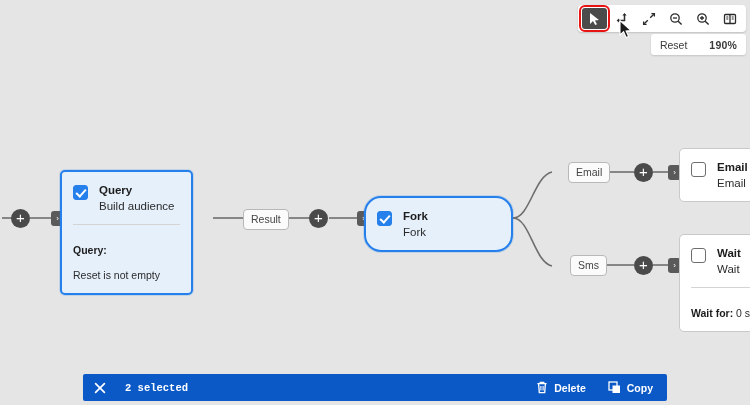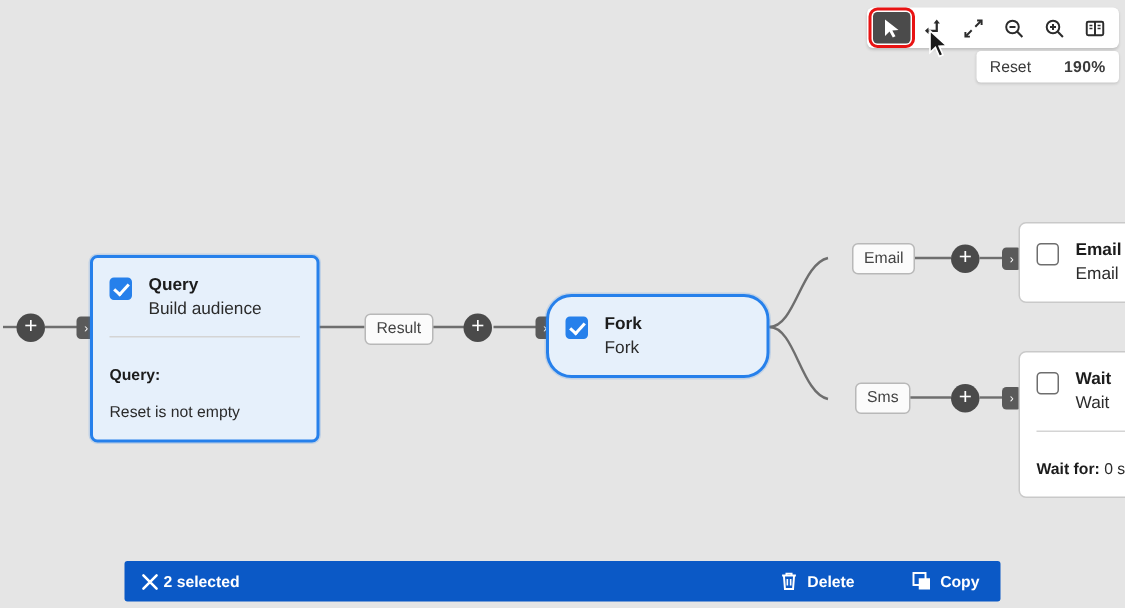--- a/index.html
+++ b/index.html
@@ -176,23 +176,23 @@
     position: absolute;
     left: 83px; top: 374px;
     width: 584px; height: 27px;
     background: #0b59c6;
     border-radius: 2px;
     display: flex;
     align-items: center;
     color: #ffffff;
     padding: 0 14px 0 11px;
   }
-  #actionbar .left { display: flex; align-items: center; gap: 3px; }
+  #actionbar .left { display: flex; align-items: center; gap: 19px; font-family: Liberation Mono, monospace; }
   #actionbar .sel-count { font-size: 10.5px; font-weight: 700; }
-  #actionbar .right { margin-left: auto; display: flex; align-items: center; gap: 38px; }
+  #actionbar .right { margin-left: auto; display: flex; align-items: center; gap: 22px; }
   .bar-action {
     display: flex; align-items: center; gap: 6px;
     font-size: 10.5px; font-weight: 700;
     cursor: pointer;
   }
   .bar-icon { display: flex; align-items: center; }
 </style>
 </head>
 <body>
 
@@ -228,21 +228,21 @@
 
   <div class="port-chip" style="left:51px; top:211px;">›</div>
   <div class="port-chip" style="left:357px; top:211px;">›</div>
   <div class="port-chip" style="left:668px; top:165px;">›</div>
   <div class="port-chip" style="left:668px; top:258px;">›</div>
 
   <div class="edge-label" style="left:243px; top:209px;">Result</div>
   <div class="edge-label" style="left:568px; top:162px;">Email</div>
   <div class="edge-label" style="left:570px; top:255px;">Sms</div>
 
-  <div class="node selected" style="left:60px; top:170px; width:153px;">
+  <div class="node selected" style="left:60px; top:170px; width:133px;">
     <div class="node-head">
       <span class="chk on"></span>
       <span class="node-titles">
         <div class="node-title">Query</div>
         <div class="node-sub">Build audience</div>
       </span>
     </div>
     <div class="node-divider"></div>
     <div class="node-body">
       <div class="kv"><b>Query:</b></div>

